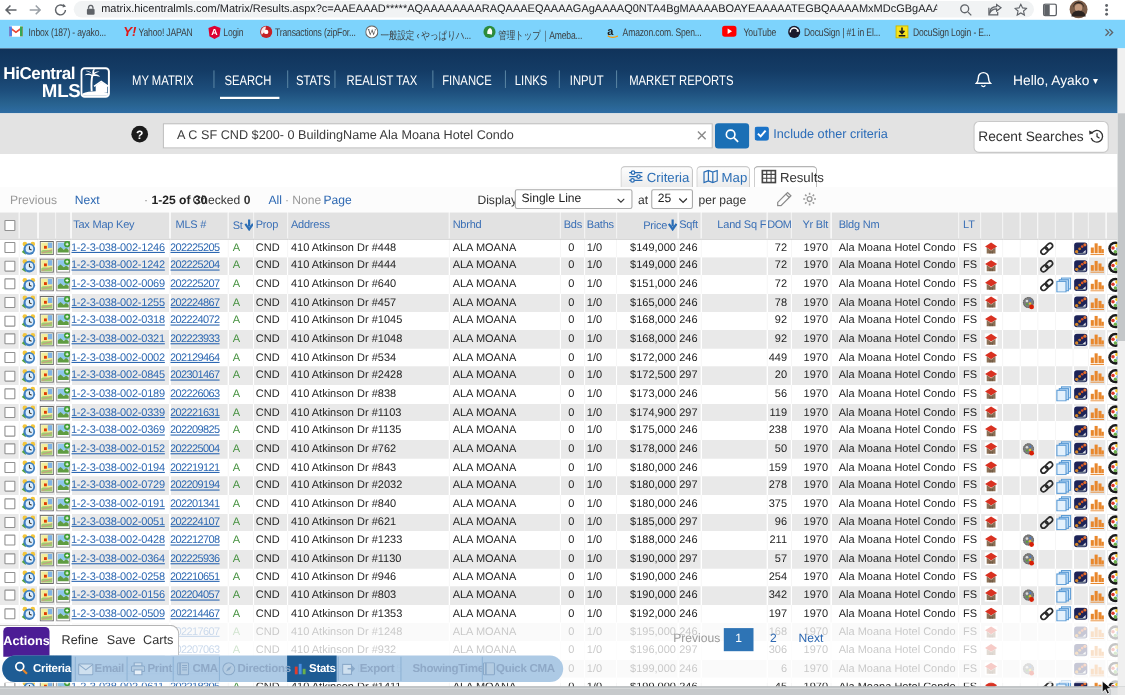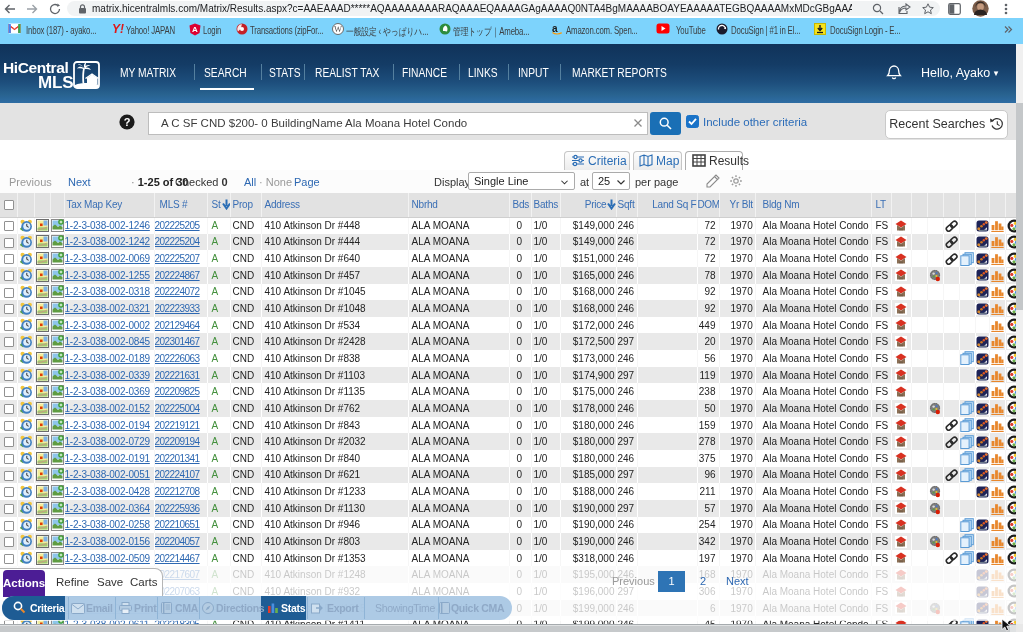--- a/index.html
+++ b/index.html
@@ -1368,21 +1368,21 @@
               <use href="#i-photo"></use>
             </svg></td>
 <td class="c-tk"><a>1-2-3-038-002-0509</a></td>
 <td class="c-mls"><a>202214467</a></td>
 <td class="c-st">A</td>
 <td class="c-prop">CND</td>
 <td class="c-addr">410 Atkinson Dr #1353</td>
 <td class="c-nb">ALA MOANA</td>
 <td class="c-bds">0</td>
 <td class="c-ba">1/0</td>
-<td class="c-pr">$318,000</td>
+<td class="c-pr">$192,000</td>
 <td class="c-sq">246</td>
 <td class="c-land"></td>
 <td class="c-dom">197</td>
 <td class="c-yr">1970</td>
 <td class="c-bldg">Ala Moana Hotel Condo</td>
 <td class="c-lt">FS</td>
 <td class="c-ic"><svg width="12" height="12">
               <use href="#i-house"></use>
             </svg></td>
 <td class="c-ic"></td>
@@ -1634,21 +1634,21 @@
       <rect x="0.5" y="0.5" width="10" height="11" rx="1" fill="#b4cce2" stroke="#8aa9c9"></rect>
       <rect x="2" y="0.5" width="1.4" height="11" fill="#8aa9c9"></rect>
     </svg>
     <span class="abs" style="left:28px;top:0;line-height:24px;font-size:10.5px;font-weight:bold;color:#fff;letter-spacing:-0.3px;white-space:nowrap;">Criteria</span>
     <span class="abs" style="left:84px;top:0;line-height:24px;font-size:10.5px;font-weight:bold;color:#8fa9c7;letter-spacing:-0.3px;white-space:nowrap;">Email</span>
     <span class="abs" style="left:132px;top:0;line-height:24px;font-size:10.5px;font-weight:bold;color:#8fa9c7;letter-spacing:-0.3px;white-space:nowrap;">Print</span>
     <span class="abs" style="left:173px;top:0;line-height:24px;font-size:10.5px;font-weight:bold;color:#8fa9c7;letter-spacing:-0.3px;white-space:nowrap;">CMA</span>
     <span class="abs" style="left:214px;top:0;line-height:24px;font-size:10.5px;font-weight:bold;color:#8fa9c7;letter-spacing:-0.3px;white-space:nowrap;">Directions</span>
     <span class="abs" style="left:279px;top:0;line-height:24px;font-size:10.5px;font-weight:bold;color:#fff;letter-spacing:-0.3px;white-space:nowrap;">Stats</span>
     <span class="abs" style="left:325px;top:0;line-height:24px;font-size:10.5px;font-weight:bold;color:#8fa9c7;letter-spacing:-0.3px;white-space:nowrap;">Export</span>
-    <span class="abs" style="left:373px;top:0;line-height:24px;font-size:10.5px;font-weight:normal;color:#8fa9c7;letter-spacing:-0.3px;white-space:nowrap;">ShowingTime</span>
+    <span class="abs" style="left:373px;top:0;line-height:24px;font-size:10.5px;font-weight:bold;color:#8fa9c7;letter-spacing:-0.3px;white-space:nowrap;">ShowingTime</span>
     <span class="abs" style="left:449px;top:0;line-height:24px;font-size:10.5px;font-weight:bold;color:#8fa9c7;letter-spacing:-0.3px;white-space:nowrap;">Quick CMA</span>
     <div class="bsep" style="left:66px"></div>
     <div class="bsep" style="left:113px"></div>
     <div class="bsep" style="left:155px"></div>
     <div class="bsep" style="left:197px"></div>
     <div class="bsep" style="left:305px"></div>
     <div class="bsep" style="left:362px"></div>
     <div class="bsep" style="left:436px"></div>
   </div>
 <div id="vscroll">

